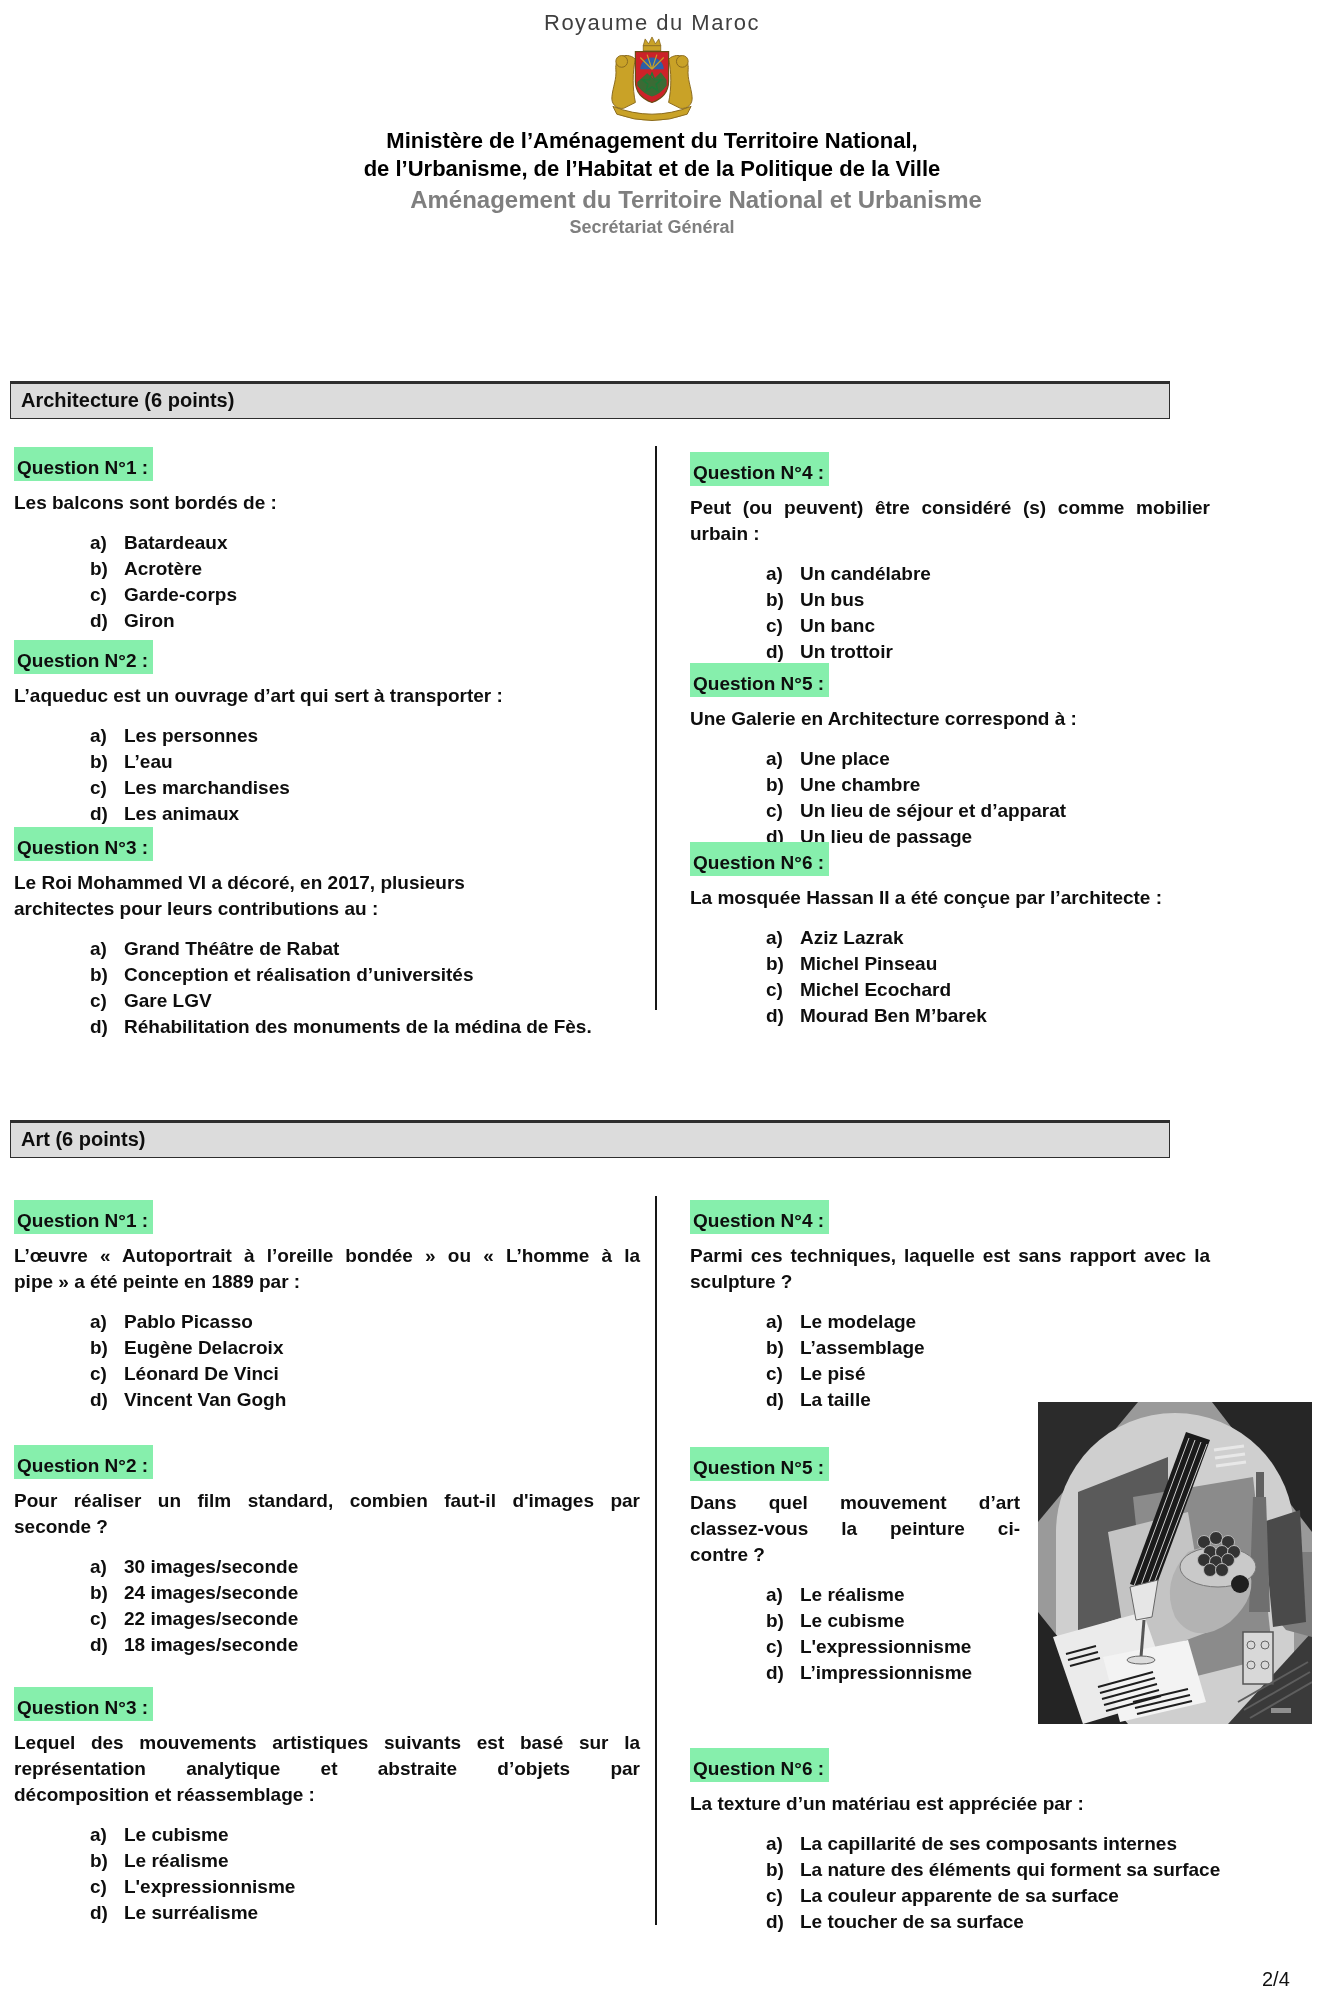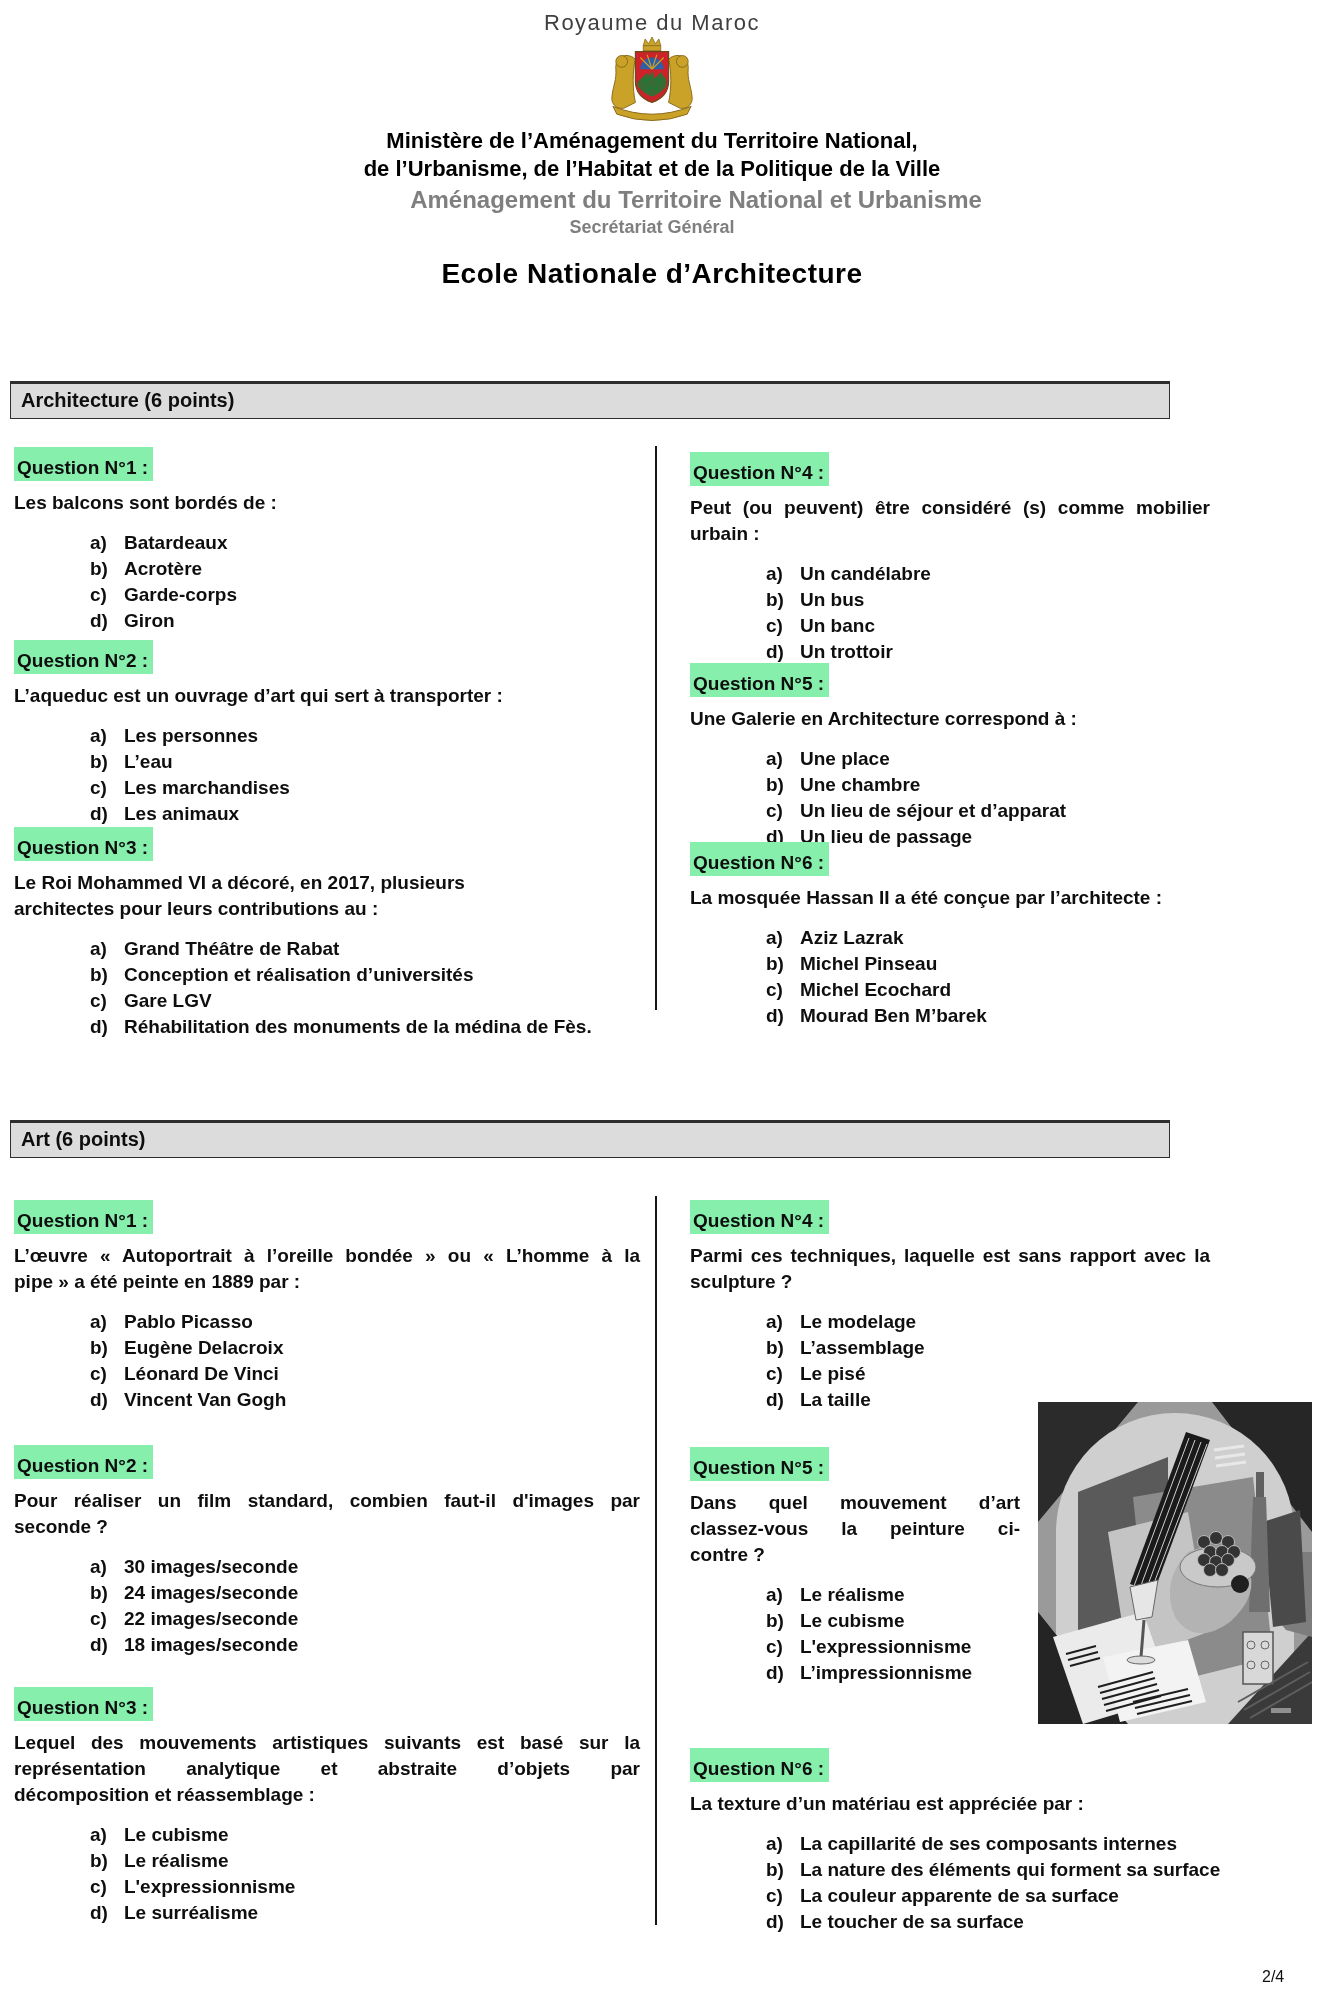--- a/index.html
+++ b/index.html
@@ -31,21 +31,21 @@
   
   .q { position:absolute; font-weight:bold; font-size:19px; line-height:26px; }
   .qlabel { display:inline-block; background:#86efac; padding:8px 5px 0 3px; margin-bottom:9px; }
   .ql { min-height:26px; }
   .ql.j { text-align:justify; text-align-last:justify; }
   .opts { margin-top:14px; }
   .opt { padding-left:76px; min-height:26px; }
   .letter { display:inline-block; width:34px; }
   
   .painting { position:absolute; left:1038px; top:1402px; width:274px; height:322px; }
-  .pagenum  { position:absolute; left:1262px; top:1968px; font-size:16px; color:#111; }
+  .pagenum  { position:absolute; left:1262px; top:1968px; font-size:20px; color:#111; }
 </style>
 </head>
 <body>
 
 <div class="page">
 
   <div class="hdr kingdom">Royaume du Maroc</div>
 
   <svg class="crest" viewBox="0 0 100 88" aria-hidden="true">
 
@@ -63,21 +63,20 @@
     <path d="M35,47 L45,38 L52,44 L59,37 L65,45 V51 Q58,60 50,62 Q42,60 35,51 Z" fill="#3b6b35"></path>
     <path d="M50,38 L52.6,44.5 L59.6,44.8 L54.2,49.2 L55.9,56 L50,52 L44.1,56 L45.8,49.2 L40.4,44.8 L47.4,44.5 Z" fill="none" stroke="#1E7A38" stroke-width="1.5"></path>
 
     <path d="M10,72 Q50,88 90,72 L86,80 Q50,93 14,80 Z" fill="#C9A227" stroke="#8a6a1f" stroke-width="1"></path>
   </svg>
 
   <div class="hdr ministry1">Ministère de l’Aménagement du Territoire National,</div>
   <div class="hdr ministry2">de l’Urbanisme, de l’Habitat et de la Politique de la Ville</div>
   <div class="hdr department">Aménagement du Territoire National et Urbanisme</div>
   <div class="hdr secretariat">Secrétariat Général</div>
-  <div class="hdr school">Ecole Nationale d’Architecture</div>
 
   <div class="section-bar bar-arch">
     <span>Architecture (6 points)</span>
   </div>
   <div class="section-bar bar-art">
     <span>Art (6 points)</span>
   </div>
 
   <div class="vdivider div-arch"></div>
   <div class="vdivider div-art"></div>

